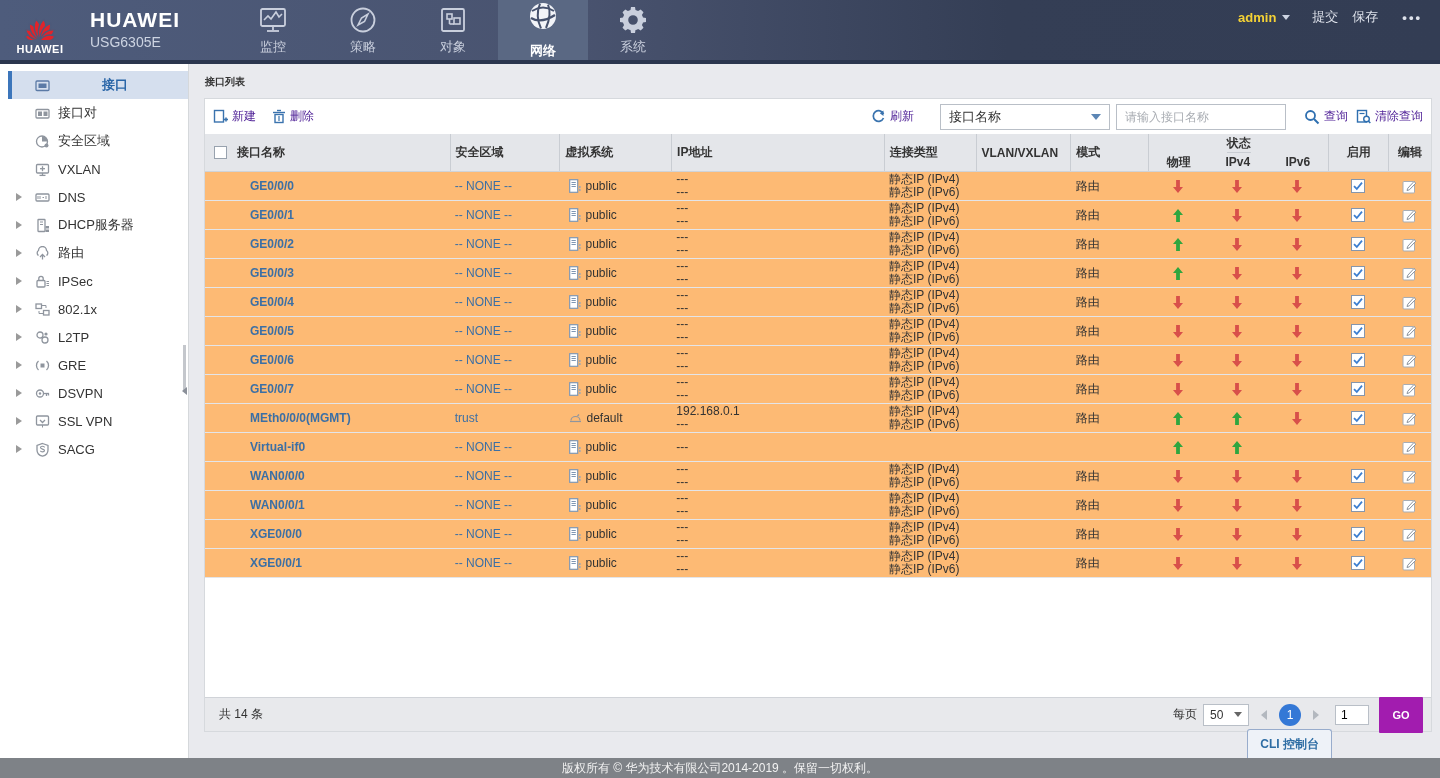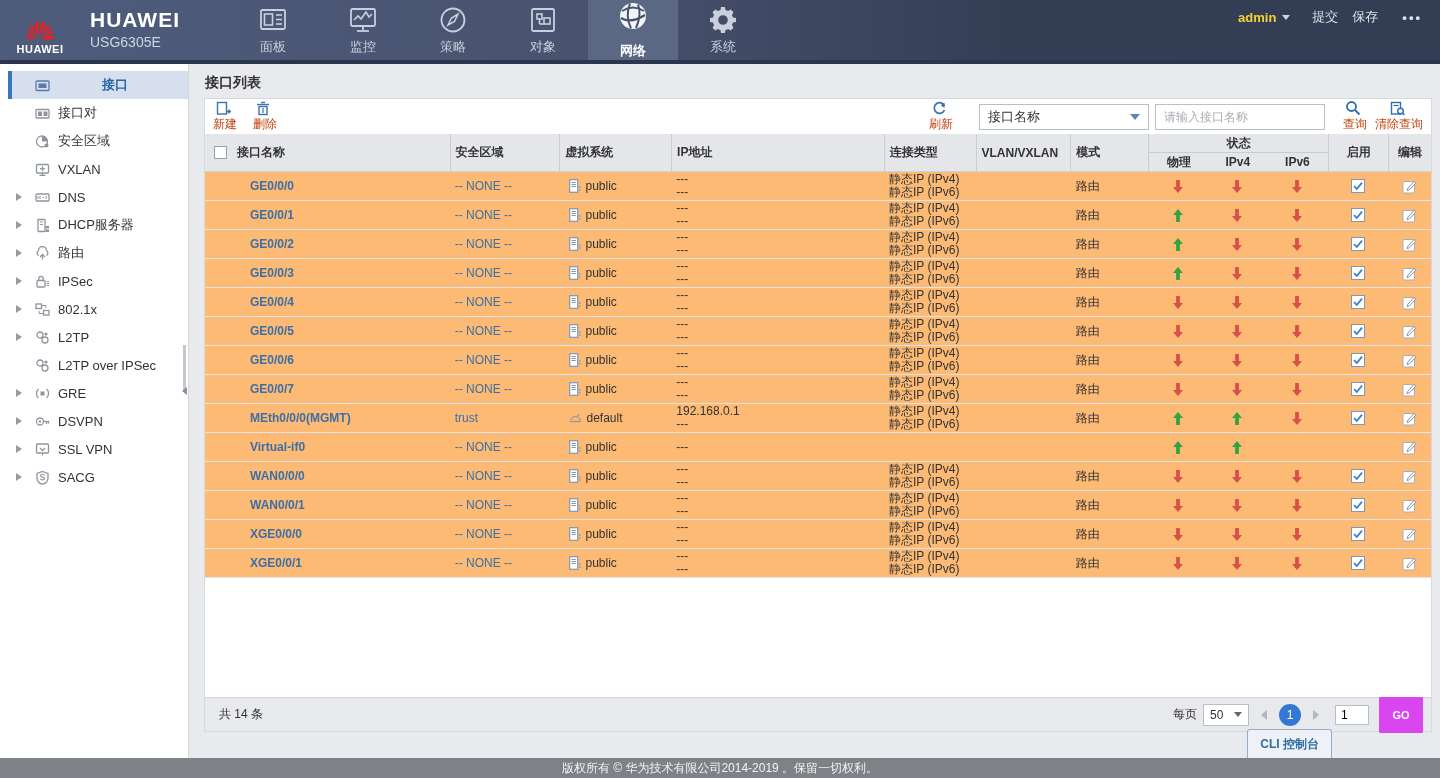--- a/index.html
+++ b/index.html
@@ -28,44 +28,44 @@
   .sb-item { height:28px; display:flex; align-items:center; padding-left:16px; cursor:pointer; color:#333; font-size:13px; }
   .sb-arrow { width:10px; margin-right:8px; display:flex; }
   .sb-arrow .tri { width:0; height:0; border-top:4px solid transparent; border-bottom:4px solid transparent; border-left:6px solid #9a9a9a; }
   .sb-icon { width:16px; margin-right:8px; display:flex; justify-content:center; }
   .sb-item.selected { background:#d5dfee; border-left:4px solid #3c76bb; margin-left:8px; padding-left:4px; }
   .sb-item.selected .sb-label { color:#2a66a8; font-weight:bold;margin-left:44px; }
   .sb-thumb { position:absolute; right:2px; top:281px; width:3px; height:45px; background:#c4c7cc; }
   .sb-collapse { position:absolute; right:-1px; top:320px; width:7px; height:14px; display:flex; align-items:center; }
   .sb-collapse .tri { width:0; height:0; border-top:4px solid transparent; border-bottom:4px solid transparent; border-right:5px solid #8b9099; }
   .main { position:relative; flex:1; background:#e9eaee; }
-  .page-title { padding:10px 0 8px 16px; font-size:14px; font-weight:bold; color:#333; line-height:16px; }
+  .page-title { padding:10px 0 8px 16px; font-size:10px; font-weight:bold; color:#333; line-height:16px; }
   .panel { margin-left:15px; width:1228px; background:#fff; border:1px solid #d6d9dd; }
   .toolbar { height:35px; display:flex; align-items:center; padding:0 8px; background:#fff; }
-  .tool { display:flex; align-items:center; margin-right:16px; cursor:pointer; color:#c2410c;flex-direction:column; }
+  .tool { display:flex; align-items:center; margin-right:16px; cursor:pointer; color:#4c1d95; }
   .tool svg { margin-right:4px; }
   .tb-spacer { flex:1; }
   .tb-select { width:170px; height:26px; border:1px solid #b9bfc7; background:#fff; display:flex; align-items:center; padding:0 8px; margin:0 6px 0 10px; cursor:pointer; }
   .tb-select .sel-label { flex:1; color:#333; font-size:13px; }
   .sel-caret { width:0; height:0; border-left:5px solid transparent; border-right:5px solid transparent; border-top:6px solid #5c86b5; }
   .tb-input { width:170px; height:26px; border:1px solid #b9bfc7; padding:0 8px; font-size:12px; font-family:"Liberation Sans",sans-serif; color:#333; margin-right:10px; }
   .tb-input::placeholder { color:#a9adb3; }
   .tool.right { margin-right:0; margin-left:8px; }
   .thead { display:flex; height:38px; background:#e4e6ea; border-bottom:1px solid #cfd3d8; font-weight:bold; }
   .th { display:flex; align-items:center; border-left:1px solid #c9cdd3; padding-left:5px; height:100%; }
   .th.first { border-left:none; padding-left:9px; }
   .th-status { flex-direction:column; padding:0; align-items:stretch; }
   .st-top { height:19px; border-bottom:1px solid #c9cdd3; display:flex; align-items:center; justify-content:center; }
   .st-bottom { flex:1; display:flex; align-items:center; }
   .st-bottom span { text-align:center; }
   .th-center { justify-content:center; padding-left:0; }
   .cb { width:13px; height:13px; border:1px solid #98a2ae; background:#fff; display:inline-block; }
   .hd-label { margin-left:10px; }
   .c1{width:245px;} .c2{width:110px;} .c3{width:112px;} .c4{width:213px;} .c5{width:92px;} .c6{width:95px;} .c7{width:78px;}
-  .c8{width:60px;} .c9{width:58px;} .c10{width:62px;} .c8910{width:180px;} .c11{width:60px;} .c12{width:43px;}
+  .c8{width:60px;} .c9{width:58px;} .c10{width:62px;} .c8910{width:180px;align-items:center;} .c11{width:60px;} .c12{width:43px;}
   .row { display:flex; height:29px; align-items:center; border-bottom:1px solid #e3e5e9; background:#fdba74; }
   .cell { height:100%; display:flex; align-items:center; overflow:hidden; }
   .cell.name { padding-left:45px; }
   .cell.pad { padding-left:5px; }
   .cell.two { flex-direction:column; justify-content:center; align-items:flex-start; line-height:13px; }
   .cell.center { justify-content:center; }
   a.link { color:#3b6fa5; text-decoration:none; cursor:pointer; }
   a.link.bold { font-weight:bold; }
   .vsys-icon { margin-right:4px; display:flex; }
   .filler { height:119px; background:#fff; }
@@ -73,21 +73,21 @@
   .tf-spacer { flex:1; }
   .pp-label { margin-right:6px; }
   .pp-select { width:46px; height:22px; border:1px solid #b9bfc7; background:#fff; display:flex; align-items:center; padding:0 6px; cursor:pointer; }
   .pp-select span { flex:1; }
   .pp-caret { width:0; height:0; border-left:4px solid transparent; border-right:4px solid transparent; border-top:5px solid #666; }
   .pg-prev,.pg-next { width:0; height:0; border-top:5px solid transparent; border-bottom:5px solid transparent; margin:0 12px; cursor:pointer; }
   .pg-prev { border-right:6px solid #b3b8bf; }
   .pg-next { border-left:6px solid #b3b8bf; }
   .pg-circle { width:22px; height:22px; border-radius:50%; background:#3478d6; color:#fff; display:flex; align-items:center; justify-content:center; cursor:pointer; }
   .pg-input { width:34px; height:20px; border:1px solid #b9bfc7; padding:0 5px; font-size:12px; font-family:"Liberation Sans",sans-serif; margin:0 10px 0 4px; }
-  .go-btn { width:44px; height:36px; background:#d946ef; color:#fff; font-weight:bold; font-size:11px; display:flex; align-items:center; justify-content:center; cursor:pointer; border-radius:1px; }
+  .go-btn { width:44px; height:36px; background:#a21caf; color:#fff; font-weight:bold; font-size:11px; display:flex; align-items:center; justify-content:center; cursor:pointer; border-radius:1px; }
   .cli-btn { position:absolute; right:108px; bottom:0; height:15px; padding:14px 12px; background:#eef2f8; border:1px solid #98accc; border-bottom:none; border-radius:3px 3px 0 0; color:#2e6da4; font-weight:bold; display:flex; align-items:center; cursor:pointer; }
   .bottombar { height:20px; background:#7e8287; color:#f2f2f2; display:flex; align-items:center; justify-content:center; font-size:12px; }
 </style>
 </head>
 <body>
 
 <header class="topbar">
   <div class="logo">
     <svg width="52" height="37" viewBox="0 0 52 37">
       <g fill="#e2232a" stroke="#4d5a7a" stroke-width="1.4" transform="translate(26,37)">
@@ -104,32 +104,20 @@
     <div class="logo-text">HUAWEI</div>
   </div>
   <div class="brand">
     <div class="brand-title">HUAWEI</div>
     <div class="brand-model">USG6305E</div>
   </div>
   <nav class="tabs" id="nav-tabs">
       <div class="tab">
         <span class="ticon">
           <svg width="30" height="30" viewBox="0 0 30 30">
-            <rect x="3" y="5" width="24" height="19" rx="1.5" fill="none" stroke="#c9cfdd" stroke-width="1.8"></rect>
-            <rect x="6.5" y="9" width="8" height="11" fill="none" stroke="#c9cfdd" stroke-width="1.6"></rect>
-            <line x1="18" y1="10" x2="24" y2="10" stroke="#c9cfdd" stroke-width="1.6"></line>
-            <line x1="18" y1="14.5" x2="24" y2="14.5" stroke="#c9cfdd" stroke-width="1.6"></line>
-            <line x1="18" y1="19" x2="24" y2="19" stroke="#c9cfdd" stroke-width="1.6"></line>
-          </svg>
-        </span>
-        <span class="tlabel">面板</span>
-      </div>
-      <div class="tab">
-        <span class="ticon">
-          <svg width="30" height="30" viewBox="0 0 30 30">
             <rect x="3" y="4" width="24" height="17" rx="1.5" fill="none" stroke="#c9cfdd" stroke-width="1.8"></rect>
             <polyline points="6,15 10,11 13,14 18,7 21,12 24,9" fill="none" stroke="#c9cfdd" stroke-width="1.6"></polyline>
             <line x1="15" y1="21" x2="15" y2="25" stroke="#c9cfdd" stroke-width="1.8"></line>
             <line x1="9" y1="26" x2="21" y2="26" stroke="#c9cfdd" stroke-width="1.8"></line>
           </svg>
         </span>
         <span class="tlabel">监控</span>
       </div>
       <div class="tab">
         <span class="ticon">
@@ -312,32 +300,20 @@
           <svg width="15" height="15" viewBox="0 0 15 15">
             <circle cx="5" cy="5" r="3" fill="none" stroke="#8f959e" stroke-width="1.3"></circle>
             <circle cx="10" cy="10" r="3" fill="none" stroke="#8f959e" stroke-width="1.3"></circle>
             <line x1="7" y1="7" x2="8" y2="8" stroke="#8f959e" stroke-width="1.3"></line>
             <circle cx="11" cy="4" r="1.6" fill="#8f959e"></circle>
           </svg>
         </span>
         <span class="sb-label">L2TP</span>
       </div>
       <div class="sb-item">
-        <span class="sb-arrow"></span>
-        <span class="sb-icon">
-          <svg width="15" height="15" viewBox="0 0 15 15">
-            <circle cx="5" cy="5" r="3" fill="none" stroke="#8f959e" stroke-width="1.3"></circle>
-            <circle cx="10" cy="10" r="3" fill="none" stroke="#8f959e" stroke-width="1.3"></circle>
-            <line x1="7" y1="7" x2="8" y2="8" stroke="#8f959e" stroke-width="1.3"></line>
-            <circle cx="11" cy="4" r="1.6" fill="#8f959e"></circle>
-          </svg>
-        </span>
-        <span class="sb-label">L2TP over IPSec</span>
-      </div>
-      <div class="sb-item">
         <span class="sb-arrow">
           <i class="tri"></i>
         </span>
         <span class="sb-icon">
           <svg width="15" height="15" viewBox="0 0 15 15">
             <path d="M3.5 3 A6 6 0 0 0 3.5 12" fill="none" stroke="#8f959e" stroke-width="1.3"></path>
             <path d="M11.5 3 A6 6 0 0 1 11.5 12" fill="none" stroke="#8f959e" stroke-width="1.3"></path>
             <rect x="5.5" y="5.5" width="4" height="4" fill="#8f959e"></rect>
           </svg>
         </span>

